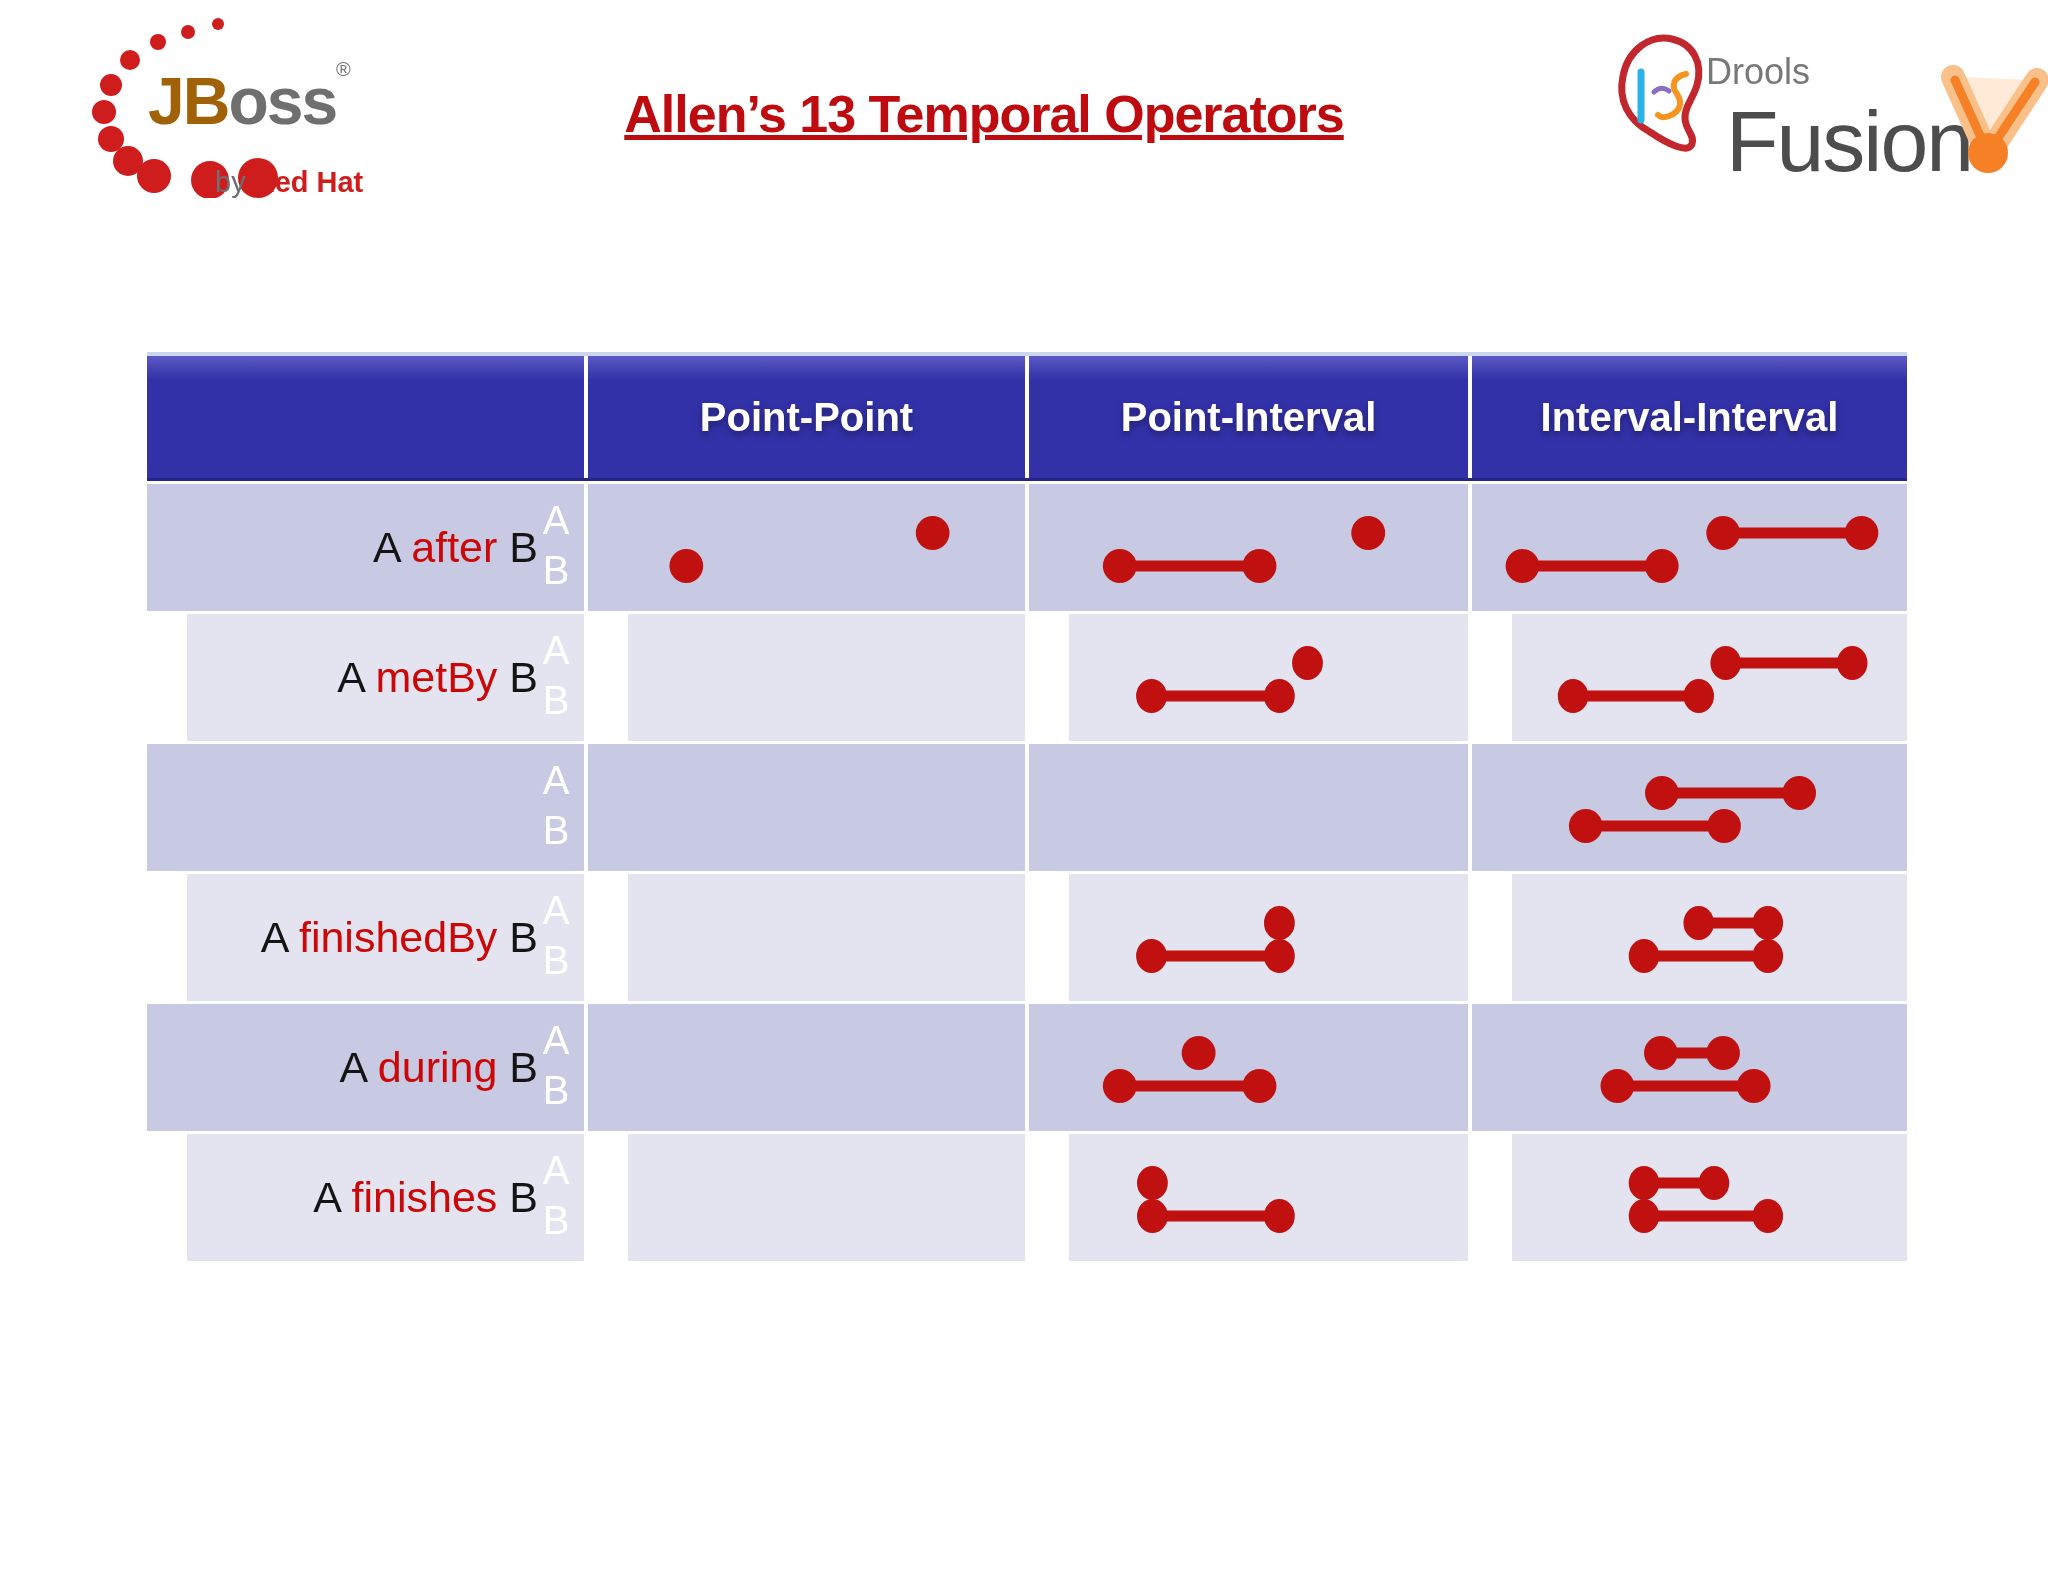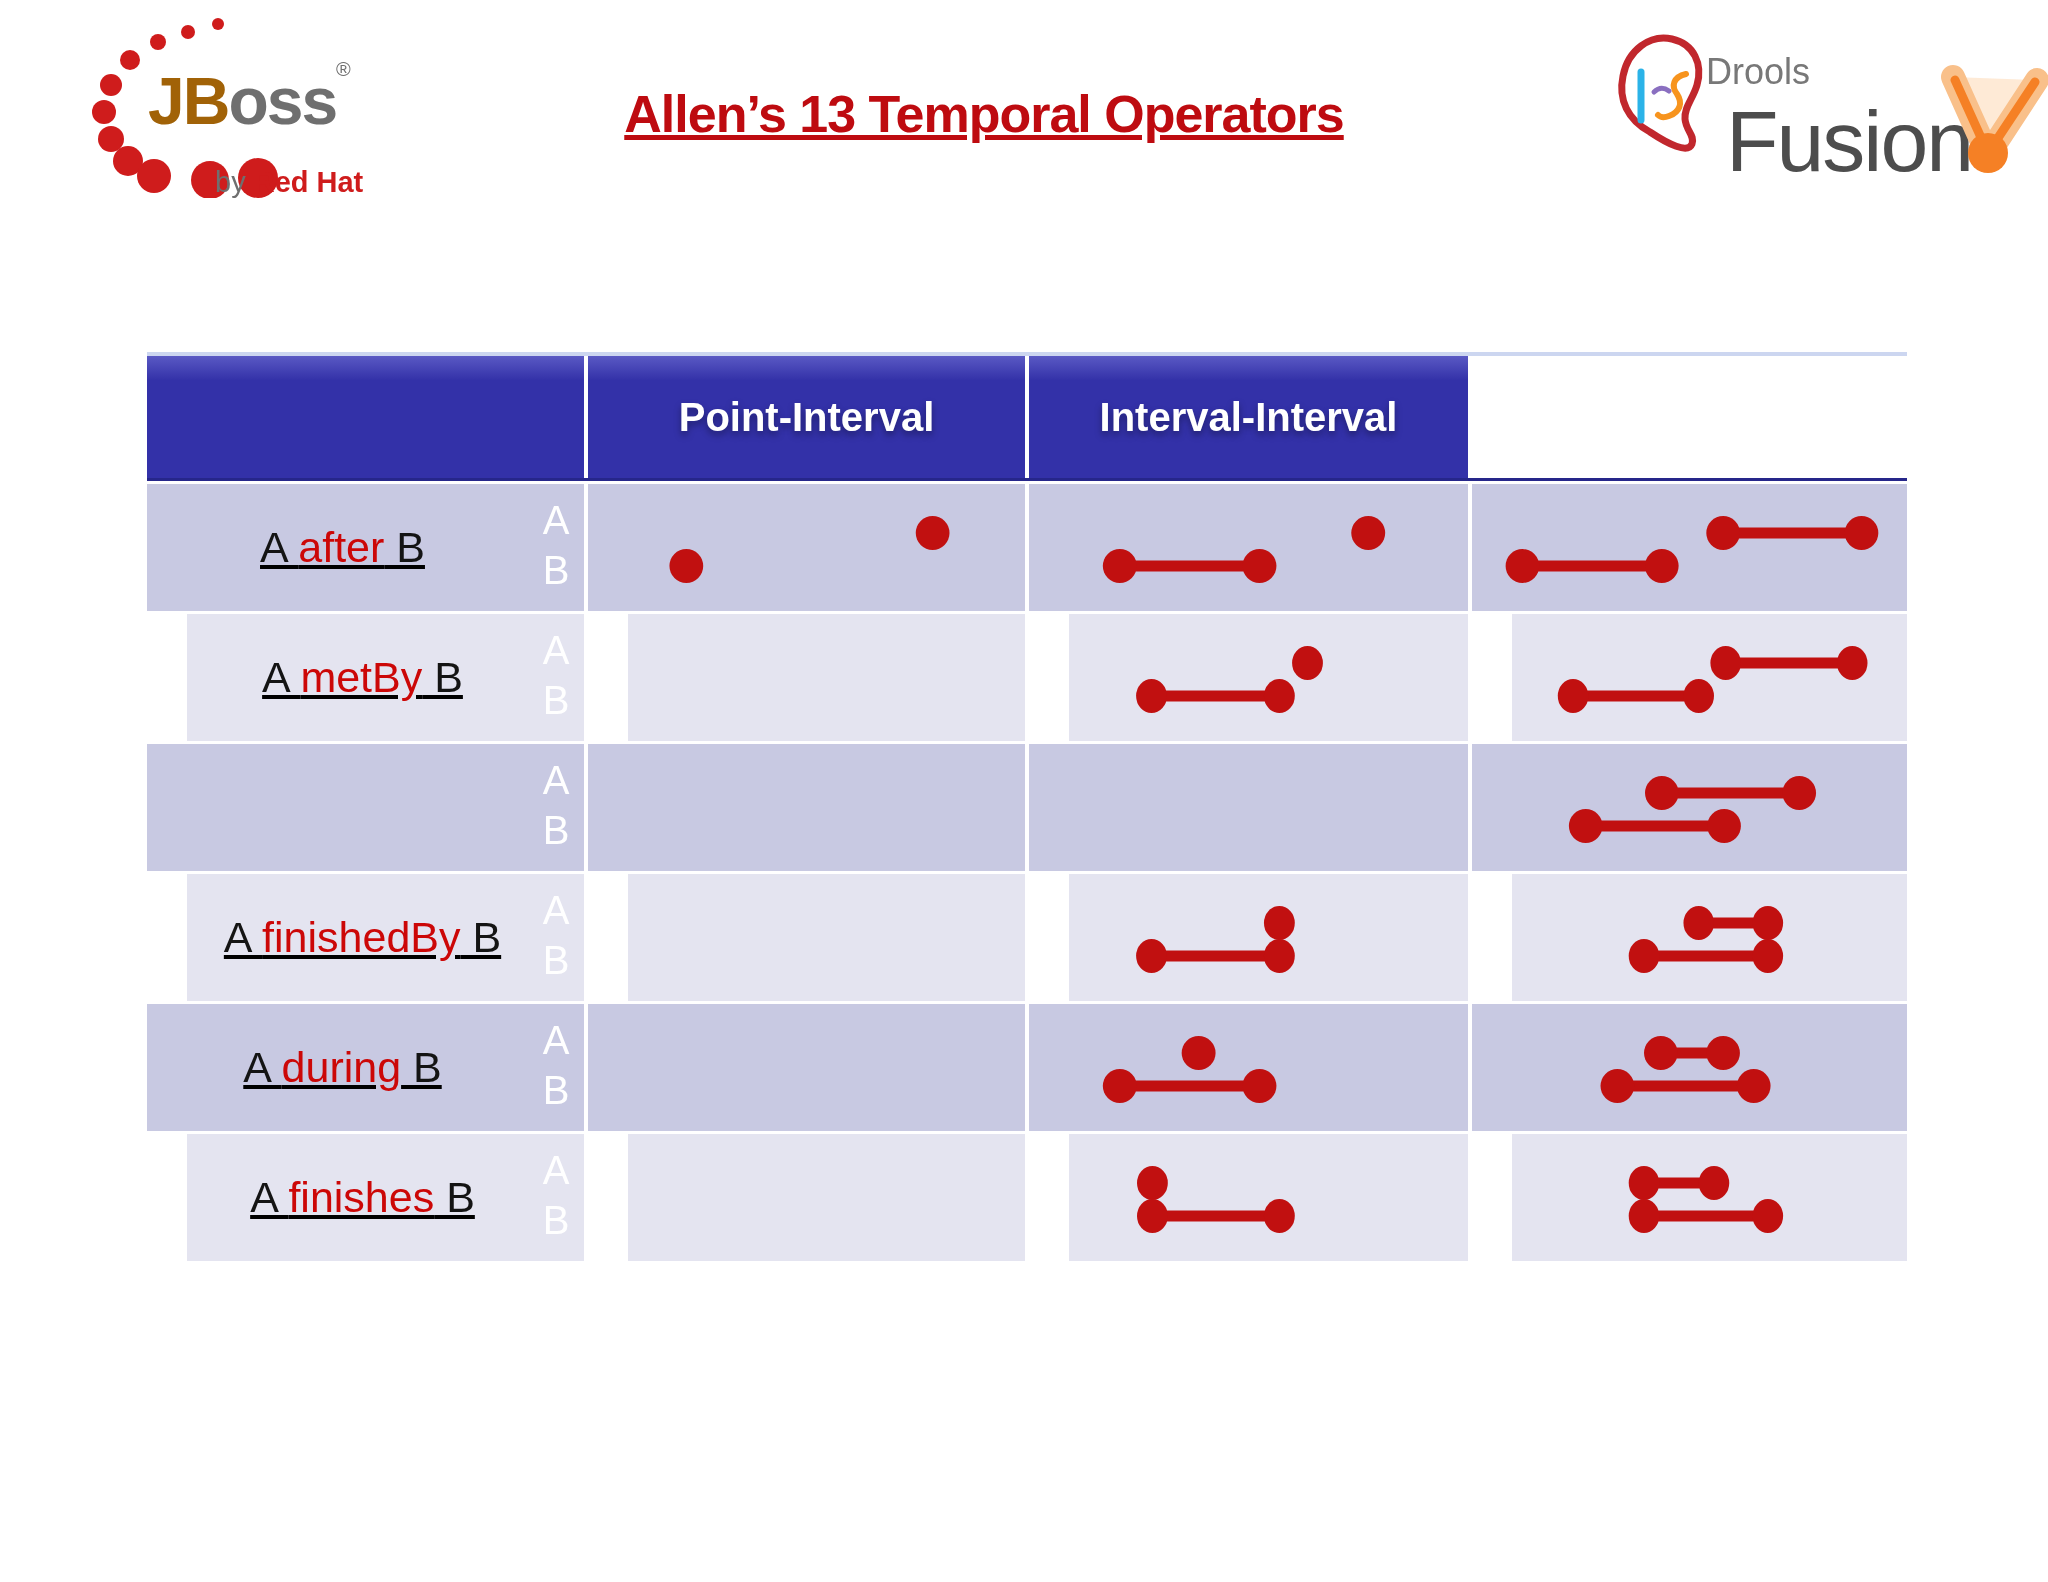--- a/index.html
+++ b/index.html
@@ -56,21 +56,21 @@
     color:#fff;font-size:40px;font-weight:bold;
     display:flex;align-items:center;justify-content:center;
     box-sizing:border-box;text-shadow:0 4px 7px rgba(0,0,0,0.35);
   }
   .th + .th{border-left:4px solid #ffffff;}
   .trow{height:130px;box-sizing:border-box;border-top:3px solid #ffffff;}
   .trow .td{box-sizing:border-box;position:relative;}
   .trow .td + .td{border-left:4px solid #ffffff;}
   .trow.odd .td{background:var(--row-odd);}
   .trow.even .td{background:var(--row-even);margin-left:40px;}
-  .label-cell{display:flex;align-items:center;justify-content:center;text-decoration:underline;}
+  .label-cell{display:flex;align-items:center;justify-content:flex-end;}
   .row-label{font-size:43px;color:var(--label-black);white-space:pre;margin-right:46px;}
   .row-label .op{color:var(--label-red);}
   .track-letter{
     position:absolute;right:8px;color:var(--track-white);
     font-size:40px;line-height:1;width:40px;text-align:center;
   }
   .track-letter.ta{top:16px;}
   .track-letter.tb{top:66px;}
   .td svg{display:block;}
 </style>
@@ -112,20 +112,21 @@
     <path d="M 355,59 L 390,137 L 439,62 Z" fill="#fde3c8" opacity="0.75"></path>
     <path d="M 355,59 L 390,137 L 439,62" fill="none" stroke="#f9c08a" stroke-width="24" stroke-linecap="round" stroke-linejoin="round"></path>
     <path d="M 357,62 L 390,135 L 437,64" fill="none" stroke="#f58025" stroke-width="9" stroke-linecap="round" stroke-linejoin="round"></path>
     <circle cx="390" cy="135" r="20" fill="#f58025"></circle>
   </svg>
 </div>
 
 <div class="ttable">
   <div class="thead">
     <div class="th"></div>
+    <div class="th">Point-Point</div>
     <div class="th">Point-Interval</div>
     <div class="th">Interval-Interval</div>
   </div>
   <div class="tbody">
       <div class="trow odd">
         <div class="td label-cell">
           <span class="row-label"><span>A </span><span class="op">after</span><span> B</span></span>
           <span class="track-letter ta">A</span>
           <span class="track-letter tb">B</span>
         </div>

